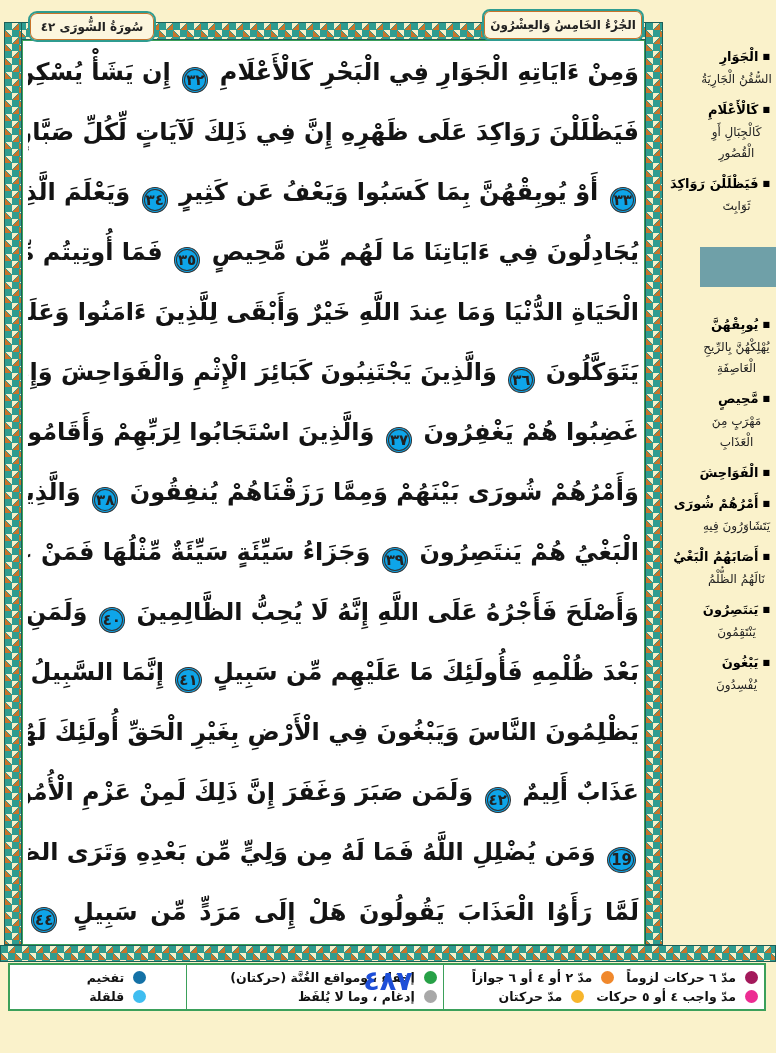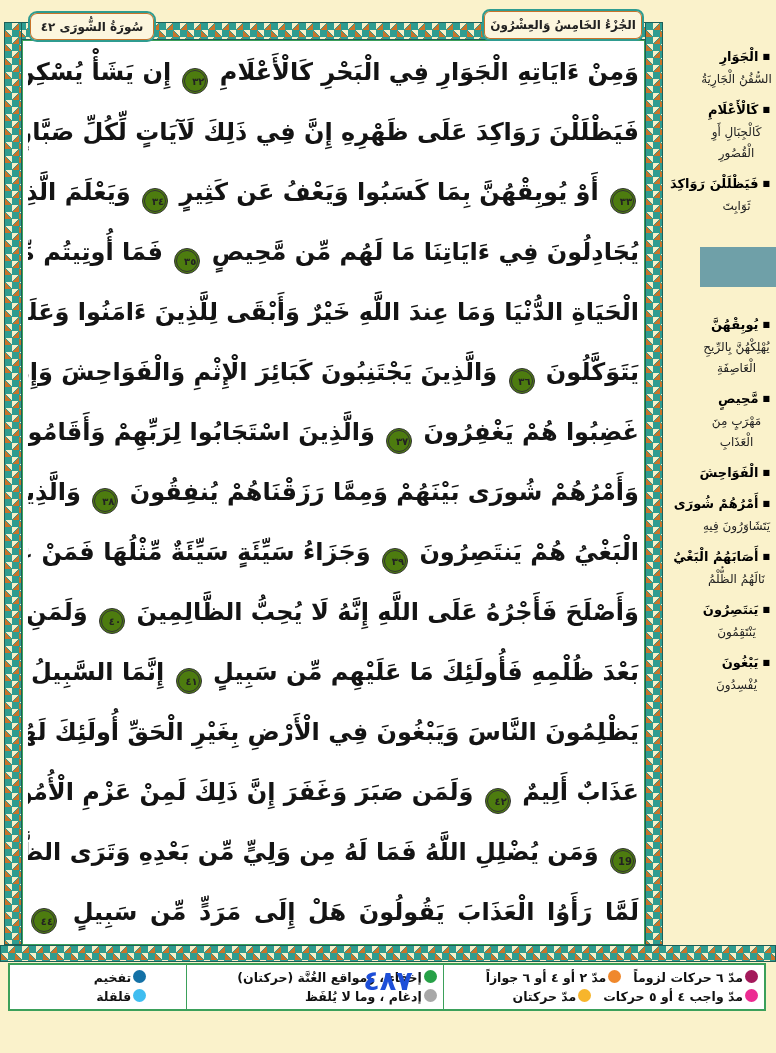--- a/index.html
+++ b/index.html
@@ -45,22 +45,22 @@
     padding:1px 5px 0 5px;
   }
   .qline{
     height:60px;line-height:60px;overflow:hidden;
     direction:rtl;text-align:justify;text-align-last:justify;
     font-size:24px;font-weight:bold;color:#141414;
     white-space:nowrap;
   }
   .anum{
     display:inline-block;min-width:26px;height:26px;line-height:21px;
-    border:3px double #333;border-radius:50%;background:#4d7c0f;
-    font-size:10px;font-weight:bold;color:#222;text-align:center;
+    border:3px double #333;border-radius:50%;background:#0ea5e9;
+    font-size:15px;font-weight:bold;color:#222;text-align:center;
     vertical-align:-5px;padding:0 1px;box-sizing:border-box;
     margin:0 3px;
   }
 
   
   .sidebar{
     position:absolute;left:664px;top:46px;width:108px;
     direction:rtl;color:#000;
   }
   .note{margin-bottom:9px;}
@@ -87,21 +87,21 @@
   .legend-sec{
     box-sizing:border-box;height:100%;
     display:flex;flex-direction:column;justify-content:space-evenly;
     padding:2px 6px;
   }
   .legend-sec+.legend-sec{border-left:none;border-right:1.5px solid #3BA05A;}
   .sec-mudd{width:322px;}
   .sec-ghunnah{width:258px;}
   .sec-tafkheem{width:178px;padding-right:40px;}
   .legend-row{display:flex;direction:rtl;align-items:center;gap:12px;}
-  .legend-item{display:flex;direction:rtl;gap:2px;}
+  .legend-item{display:flex;direction:rtl;align-items:center;gap:9px;}
   .legend-label{font-size:12.5px;font-weight:bold;color:#111;white-space:nowrap;}
   .dot{width:13px;height:13px;border-radius:50%;flex:0 0 13px;}
 
   
   .page-number{
     position:absolute;left:0;top:965px;width:776px;
     text-align:center;font-size:27px;font-weight:bold;color:#1d4ed8;
   }
 </style>
 </head>

